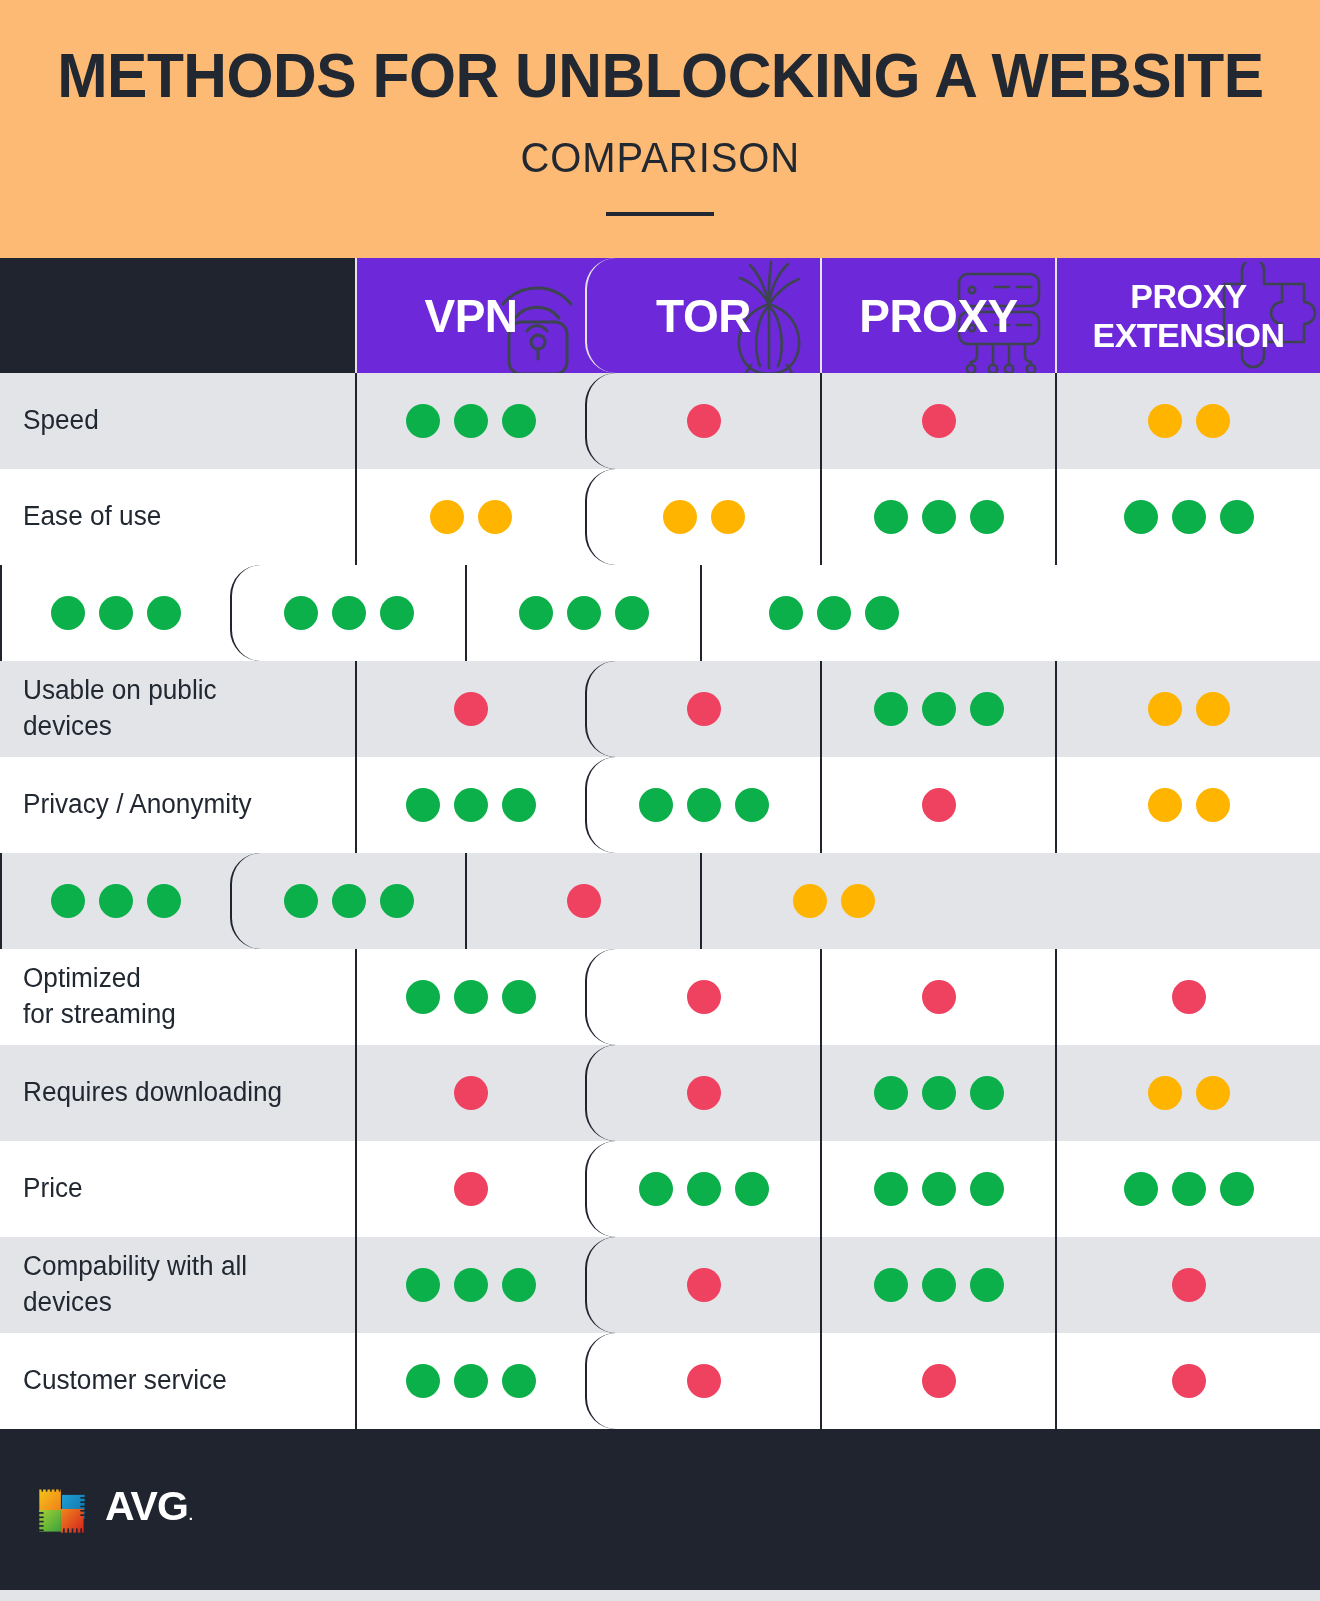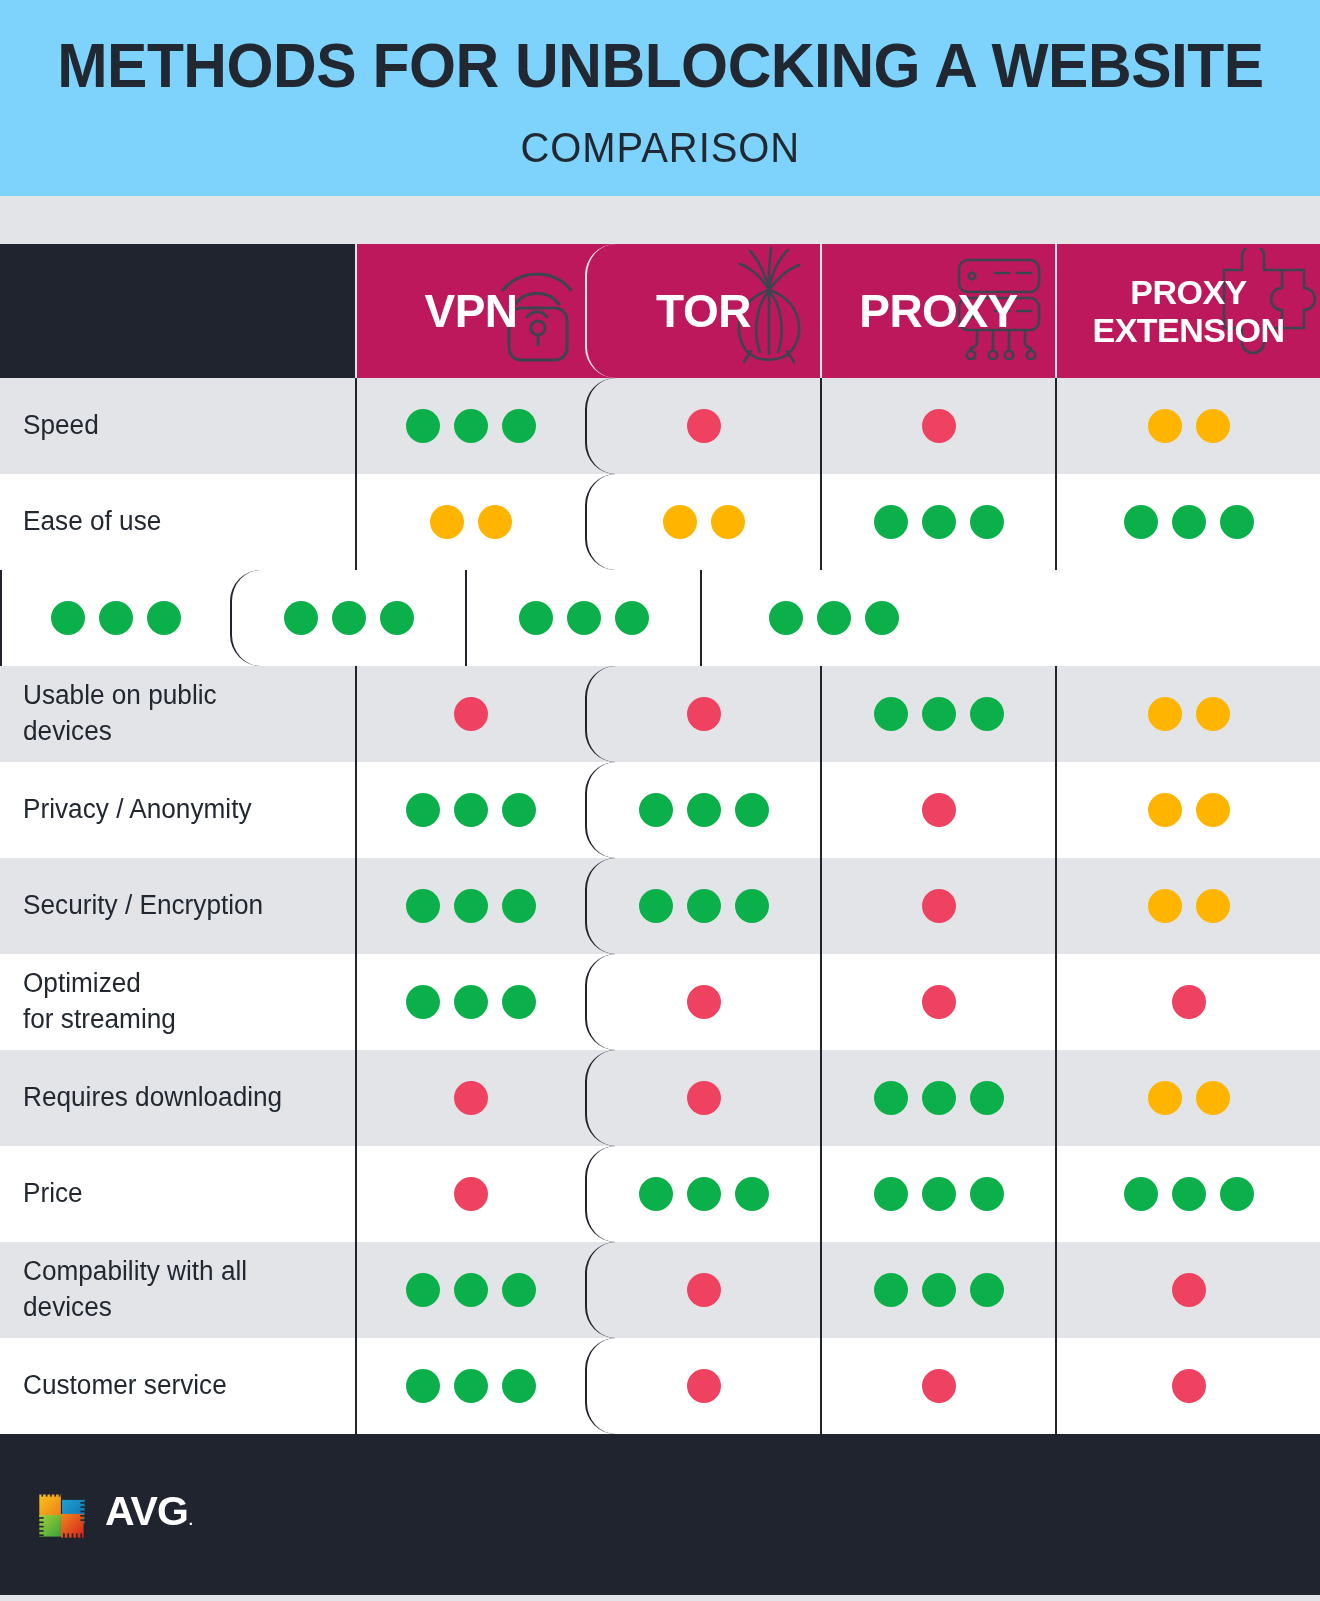--- a/index.html
+++ b/index.html
@@ -14,26 +14,26 @@
 
   .page {
     position: relative;
     width: 1320px;
     height: 1601px;
     background: #e2e4e8;
   }
 
   
   .title-block {
-    height: 196px;
-    background: #7dd3fc;
+    height: 258px;
+    background: #fdba74;
     display: flex;
     flex-direction: column;
     align-items: center;
-    padding-top: 34px;
+    padding-top: 44px;
   }
 
   .main-title {
     font-family: "Liberation Sans Narrow", "Liberation Sans", sans-serif;
     font-size: 63px;
     font-weight: 700;
     color: #222831;
     letter-spacing: -0.5px;
     line-height: 1.0;
     transform: scaleX(0.96);
@@ -64,23 +64,22 @@
     width: 1320px;
   }
 
   .row {
     display: flex;
     width: 1320px;
     position: relative;
   }
 
   .header-row {
-    height: 134px;
-    background: #be185d;
-    margin-top: 48px;
+    height: 115px;
+    background: #6d28d9;
   }
 
   .data-row { height: 96px; }
   .data-row.alt { background: #e2e4e8; }
   .data-row.plain { background: #ffffff; }
 
   .cell-label {
     width: 355px;
     flex: 0 0 355px;
     display: flex;
@@ -437,23 +436,20 @@
             </div>
           </div>
           <div class="cell-col col-ext">
             <div class="dots">
               <span class="dot amber"></span>
               <span class="dot amber"></span>
             </div>
           </div>
         </div>
         <div class="row data-row alt">
-          <div class="cell-label">
-            <span class="label-text">Security / Encryption</span>
-          </div>
           <div class="cell-col col-vpn">
             <div class="dots">
               <span class="dot green"></span>
               <span class="dot green"></span>
               <span class="dot green"></span>
             </div>
           </div>
           <div class="cell-col col-tor">
             <div class="dots">
               <span class="dot green"></span>

